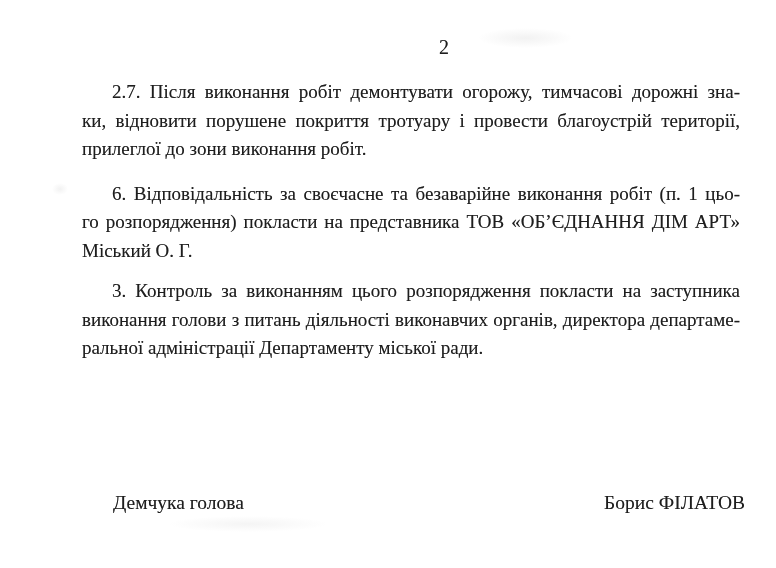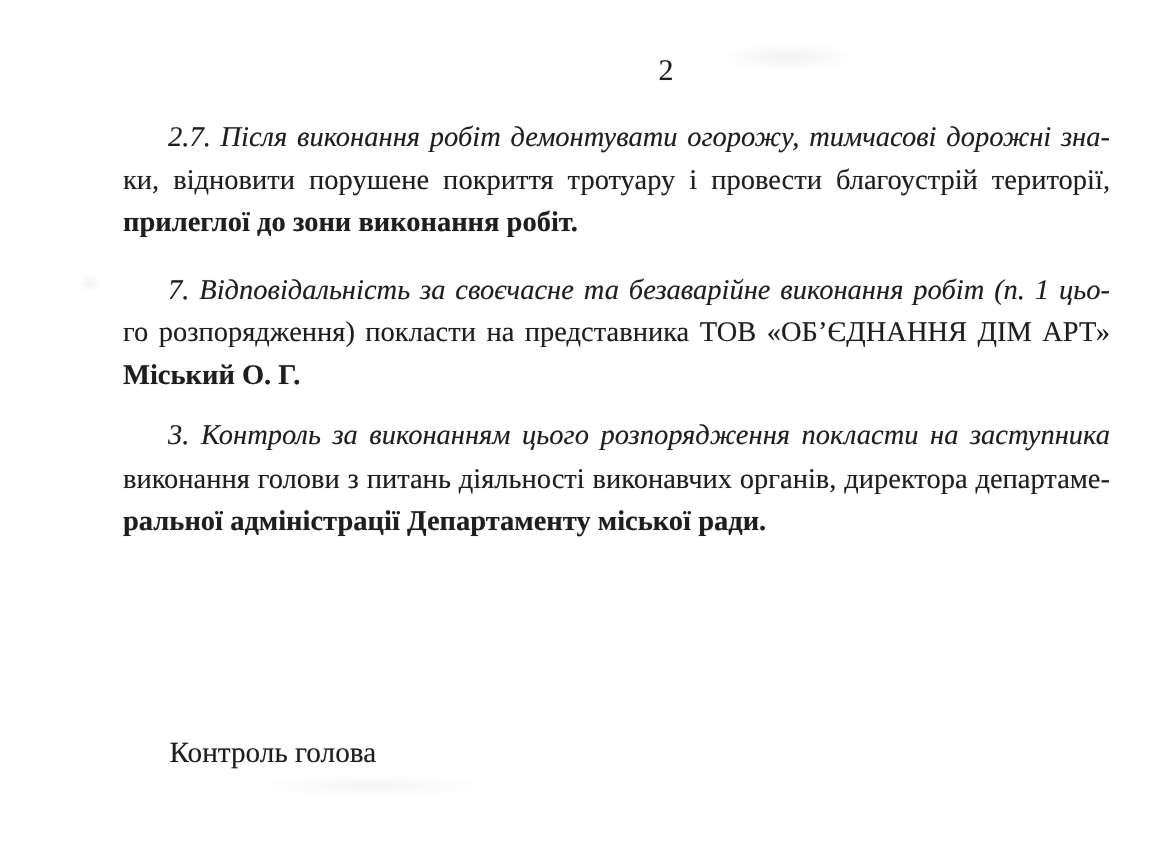--- a/index.html
+++ b/index.html
@@ -36,22 +36,22 @@
   .doc-body p.p1 { margin-bottom: 16px; }
   .doc-body p.p2 { margin-bottom: 12px; }
   .doc-body p.p3 { margin-bottom: 4px; }
   .ln {
     display: block;
     height: 28.5px;
     overflow: hidden;
     text-align: justify;
     text-align-last: justify;
   }
-  .ln.first { text-indent: 30px; font-style: italic; }
-  .ln.last { text-align: right; text-align-last: left; font-weight: bold; }
+  .ln.first { text-indent: 30px; }
+  .ln.last { text-align: right; text-align-last: left; }
   .signature {
     position: absolute;
     left: 82px;
     right: 31px;
     top: 489px;
     display: flex;
     justify-content: space-between;
     align-items: baseline;
     font-size: 19.5px;
     text-shadow: 0 0 0.6px rgba(40,40,40,0.45);
@@ -76,35 +76,36 @@
 
   <div class="doc-body">
 
     <p class="p1">
       <span class="ln first">2.7. Після виконання робіт демонтувати огорожу, тимчасові дорожні зна-</span>
       <span class="ln">ки, відновити порушене покриття тротуару і провести благоустрій території,</span>
       <span class="ln last">прилеглої до зони виконання робіт.</span>
     </p>
 
     <p class="p2">
-      <span class="ln first">7. Відповідальність за своєчасне та безаварійне виконання робіт (п. 1 цьо-</span>
+      <span class="ln first">6. Відповідальність за своєчасне та безаварійне виконання робіт (п. 1 цьо-</span>
       <span class="ln">го розпорядження) покласти на представника ТОВ «ОБ’ЄДНАННЯ ДІМ АРТ»</span>
       <span class="ln last">Міський О. Г.</span>
     </p>
 
 
     <p class="p4">
       <span class="ln first">3. Контроль за виконанням цього розпорядження покласти на заступника</span>
       <span class="ln">виконання голови з питань діяльності виконавчих органів, директора департаме-</span>
       <span class="ln last">ральної адміністрації Департаменту міської ради.</span>
     </p>
 
   </div>
 
   <div class="signature">
-    <span class="sig-title">Контроль голова</span>
+    <span class="sig-title">Демчука голова</span>
+    <span class="sig-name">Борис ФІЛАТОВ</span>
   </div>
 
   <div class="artifact a1"></div>
   <div class="artifact a2"></div>
   <div class="artifact a3"></div>
 
 </div>
 
 </body></html>

